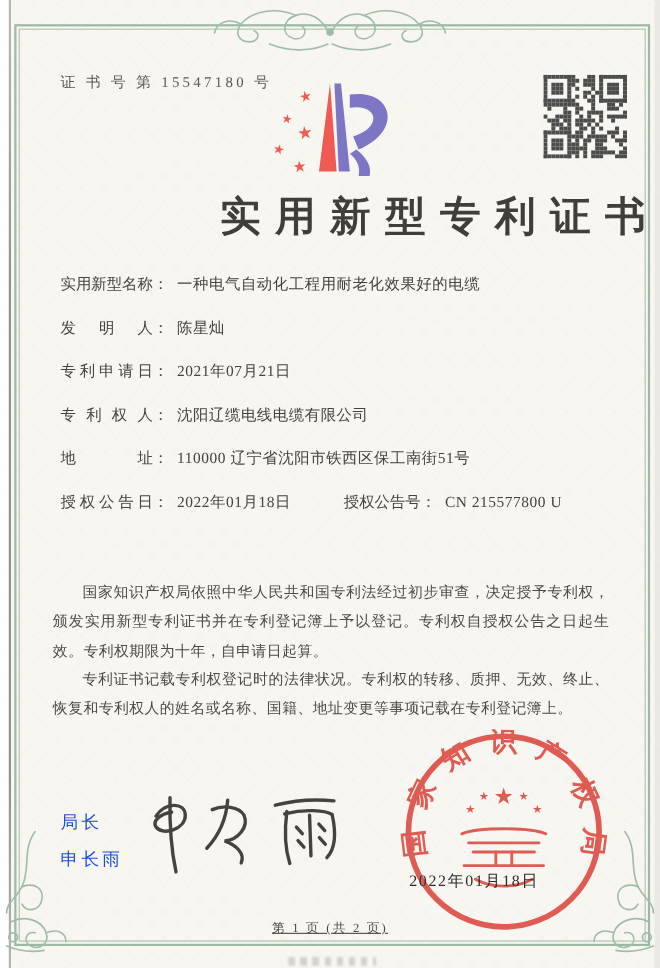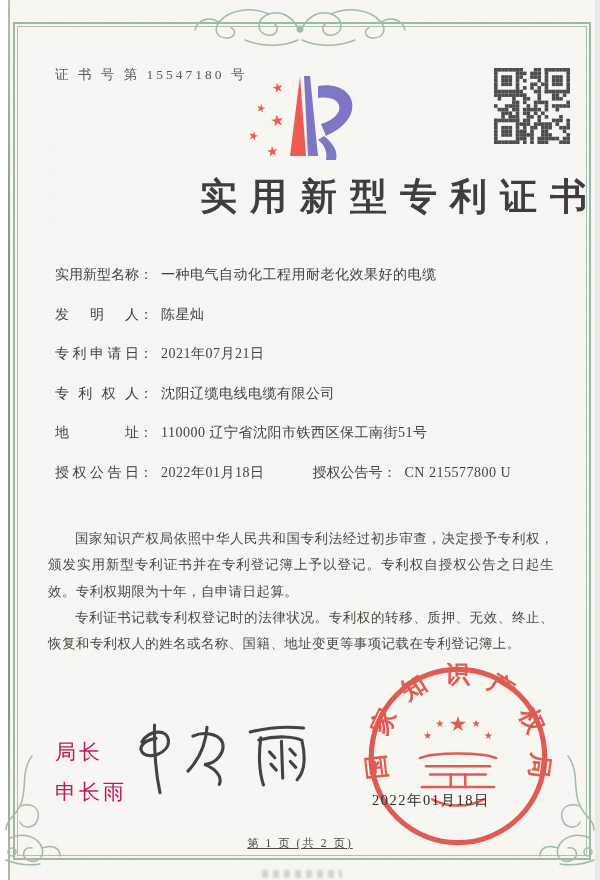--- a/index.html
+++ b/index.html
@@ -23,33 +23,33 @@
   .ornament.top{left:185px;top:2px;}
   .ornament.bl{left:2px;top:752px;}
   .ornament.br{left:536px;top:752px;}
   
   .cert-no{position:absolute;left:55px;top:66px;font-size:13.5px;letter-spacing:3px;color:#5a5955;z-index:3;}
   .logo{position:absolute;left:238px;top:60px;z-index:3;}
   .qr{position:absolute;left:494px;top:68px;width:76px;height:76px;z-index:3;}
   .title{position:absolute;left:0;top:172px;width:600px;text-align:right;
          font-size:37px;font-weight:600;letter-spacing:13px;text-indent:13px;color:#3f3e3b;z-index:3;}
   
-  .fields{position:absolute;left:55px;top:250px;width:500px;z-index:3;font-size:14px;color:#44433f;margin-top:16px;}
+  .fields{position:absolute;left:55px;top:250px;width:500px;z-index:3;font-size:14px;color:#44433f;}
   .frow{height:39.5px;white-space:nowrap;}
   .flabel{display:inline-block;width:84px;text-align:justify;text-align-last:justify;vertical-align:top;}
   .flabel2{display:inline-block;width:70px;vertical-align:top;}
   .fcolon{display:inline-block;margin-right:8px;vertical-align:top;}
   .fvalue{letter-spacing:0.5px;}
   .grant-pair{margin-left:48px;}
   
   .body-text{position:absolute;left:48px;top:526px;width:506px;z-index:3;
              font-size:13.5px;line-height:1.95;color:#4b4a44;text-align:justify;letter-spacing:0.4px;}
   .body-text p{margin:0;text-indent:2em;}
   
-  .officer{position:absolute;left:55px;top:738px;z-index:3;font-size:21px;letter-spacing:3px;color:#be185d;}
+  .officer{position:absolute;left:55px;top:738px;z-index:3;font-size:16px;letter-spacing:3px;color:#1d4ed8;}
   .officer div{margin-bottom:12px;}
   .signature{position:absolute;left:128px;top:718px;z-index:4;transform:rotate(-2deg);}
   
   .seal{position:absolute;left:360px;top:663px;z-index:4;opacity:.92;}
   .seal-date{position:absolute;left:372px;top:791px;z-index:5;font-size:14.5px;letter-spacing:1.5px;color:#2f2e2a;}
   
   .footer{position:absolute;left:0;top:836px;width:600px;text-align:center;z-index:3;
           font-size:11.5px;letter-spacing:2px;color:#4a4a45;text-decoration:underline;}
   .bleed-marks{position:absolute;left:262px;top:870px;width:80px;height:8px;z-index:2;opacity:.25;filter:blur(1px);
           background:repeating-linear-gradient(90deg,#6b6a64 0 6px,transparent 6px 11px);}

